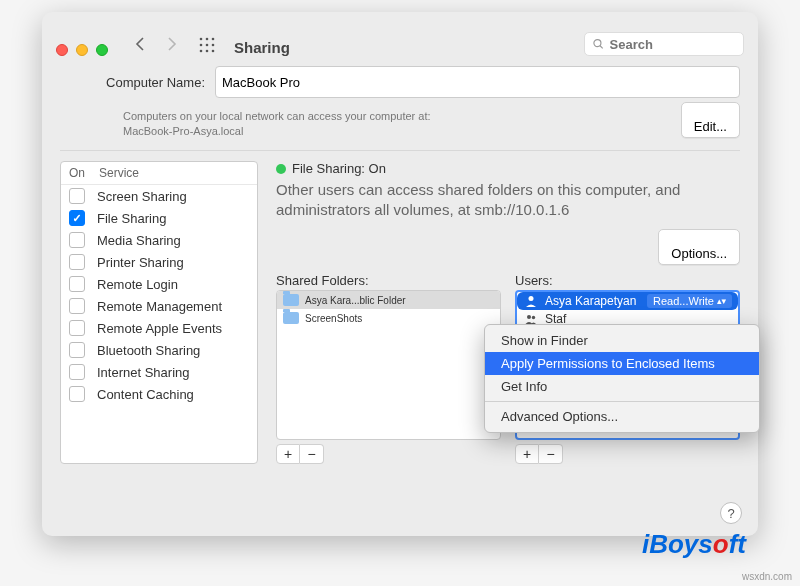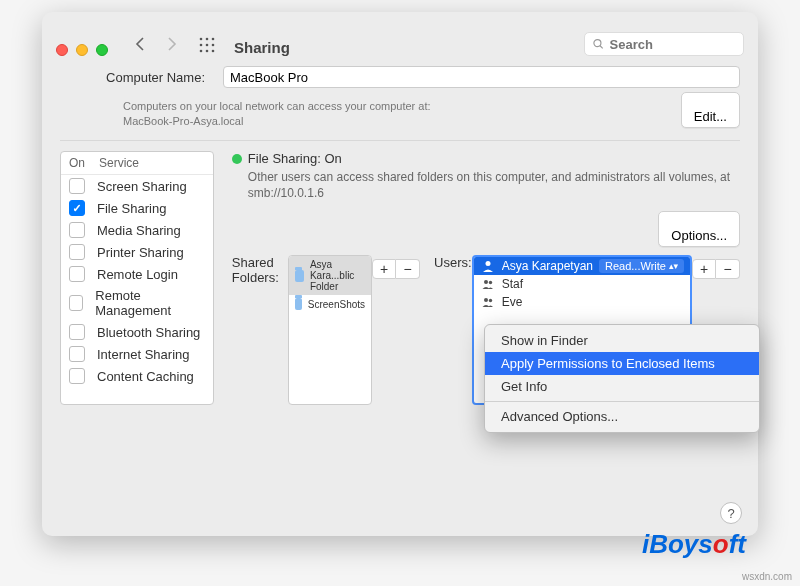--- a/index.html
+++ b/index.html
@@ -51,26 +51,26 @@
       border: 1px solid #ddd; border-radius: 5px;
       background: #fff; height: 24px; padding: 0 8px; width: 160px;
     }
     .search-wrap svg { margin-right: 6px; }
     .search-wrap input {
       border: none; outline: none; font-size: 13px; width: 100%;
       background: transparent; color: #666; font-weight: bold;
     }
     .content { padding: 0 18px; }
     .row-compname {
-      display: flex; align-items: center; gap: 18px;
+      display: flex; align-items: center; gap: 10px;
       margin-top: 10px; margin-bottom: 4px;
     }
     .row-compname .label { width: 145px; text-align: right; font-size: 13px; color: #333; }
     .row-compname input {
-      flex: 1; height: 22px; border: 1px solid #ccc;
+      flex: 1; height: 32px; border: 1px solid #ccc;
       border-radius: 4px; padding: 0 6px; background: #fff; font-size: 13px;
     }
     .sub-row {
       display: flex; align-items: flex-end; gap: 10px;
       margin-left: 63px; margin-top: 4px;
     }
     .sub-row .text { font-size: 11px; color: #777; line-height: 1.3; flex: 1; }
     .btn {
       background: #fff; border: 1px solid #d0d0d0; border-radius: 5px;
       height: 36px; padding: 16px 12px; font-size: 13px; cursor: pointer;
@@ -99,24 +99,24 @@
     }
     .sidebar-item.checked .check {
       background: #007aff; border-color: #007aff;
     }
     .sidebar-item.checked .check::after {
       content: "✓"; color: #fff; font-size: 11px; font-weight: bold;
     }
     .right-pane { flex: 1; }
     .status-row { display: flex; align-items: center; gap: 6px; font-size: 13px; margin-bottom: 4px; }
     .dot-green { width: 10px; height: 10px; border-radius: 50%; background: #34c759; }
-    .desc-text { font-size: 12px; color: #666; line-height: 1.3; margin-bottom: 10px; margin-left: 16px; }
+    .desc-text { font-size: 15px; color: #666; line-height: 1.3; margin-bottom: 10px; }
     .options-row { display: flex; justify-content: flex-end; margin-bottom: 8px; }
     .panels-row { display: flex; gap: 14px; }
-    .panel { flex: 1; display: flex; flex-direction: row; }
+    .panel { flex: 1; display: flex; flex-direction: column; }
     .panel-label { font-size: 13px; margin-bottom: 2px; }
     .listbox {
       background: #fff; border: 1px solid #ccc; border-radius: 4px;
       height: 150px; overflow: hidden; position: relative;
     }
     .listbox.hl { border: 2px solid #4a90ff; }
     .folder-item {
       display: flex; align-items: center; gap: 6px; padding: 3px 6px;
       font-size: 10px; cursor: pointer;
     }
@@ -127,21 +127,21 @@
     }
     .folder-icon::before {
       content: ""; position: absolute; top: -3px; left: 0;
       width: 7px; height: 3px; background: #8dbff0; border-radius: 1px 1px 0 0;
     }
     .user-row {
       display: flex; align-items: center; gap: 6px; padding: 2px 6px;
       font-size: 12px;
     }
     .user-row.selected {
-      background: #1768e5; color: #fff;
+      background: #1768e5; color: #fff; border-radius: 6px;
     }
     .user-row .u-icon { width: 16px; display: flex; justify-content: center; }
     .user-row .u-name { flex: 1; white-space: nowrap; overflow: hidden; text-overflow: ellipsis; }
     .user-row .u-perm {
       font-size: 11px; padding: 0 4px;
       display: flex; align-items: center; gap: 3px;
     }
     .user-row.selected .u-perm {
       background: #3a7ff0; border-radius: 3px; padding: 1px 6px;
     }
@@ -274,20 +274,24 @@
             <div class="check"></div>
             <span>Printer Sharing</span>
           </div>
           <div class="sidebar-item">
             <div class="check"></div>
             <span>Remote Login</span>
           </div>
           <div class="sidebar-item">
             <div class="check"></div>
             <span>Remote Management</span>
+          </div>
+          <div class="sidebar-item">
+            <div class="check"></div>
+            <span>Remote Apple Events</span>
           </div>
           <div class="sidebar-item">
             <div class="check"></div>
             <span>Bluetooth Sharing</span>
           </div>
           <div class="sidebar-item">
             <div class="check"></div>
             <span>Internet Sharing</span>
           </div>
           <div class="sidebar-item">

